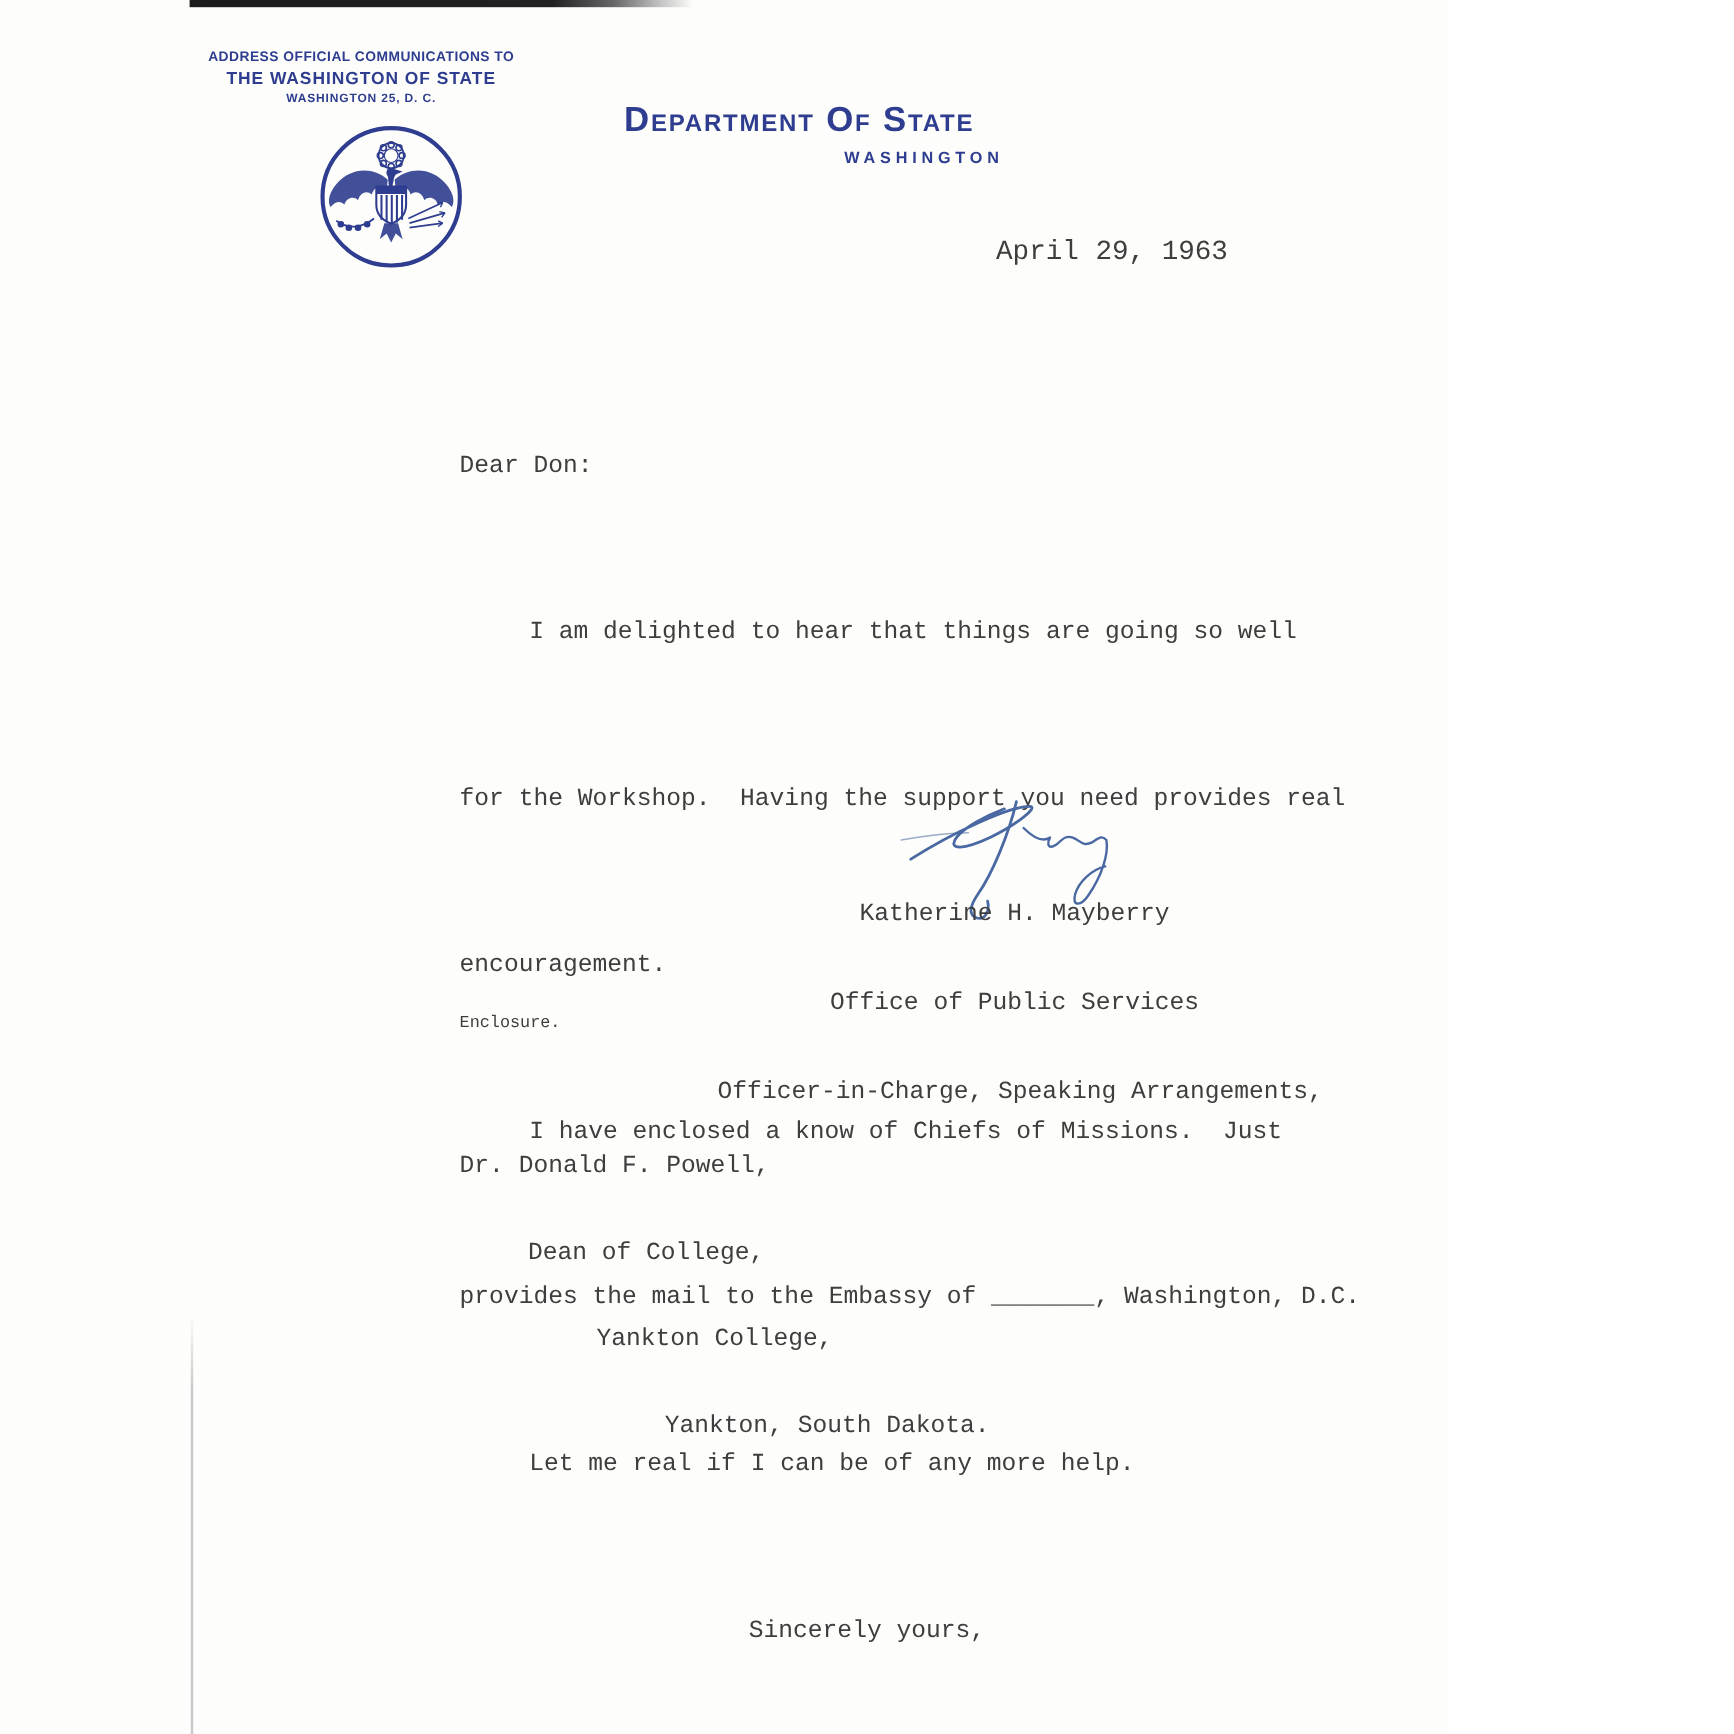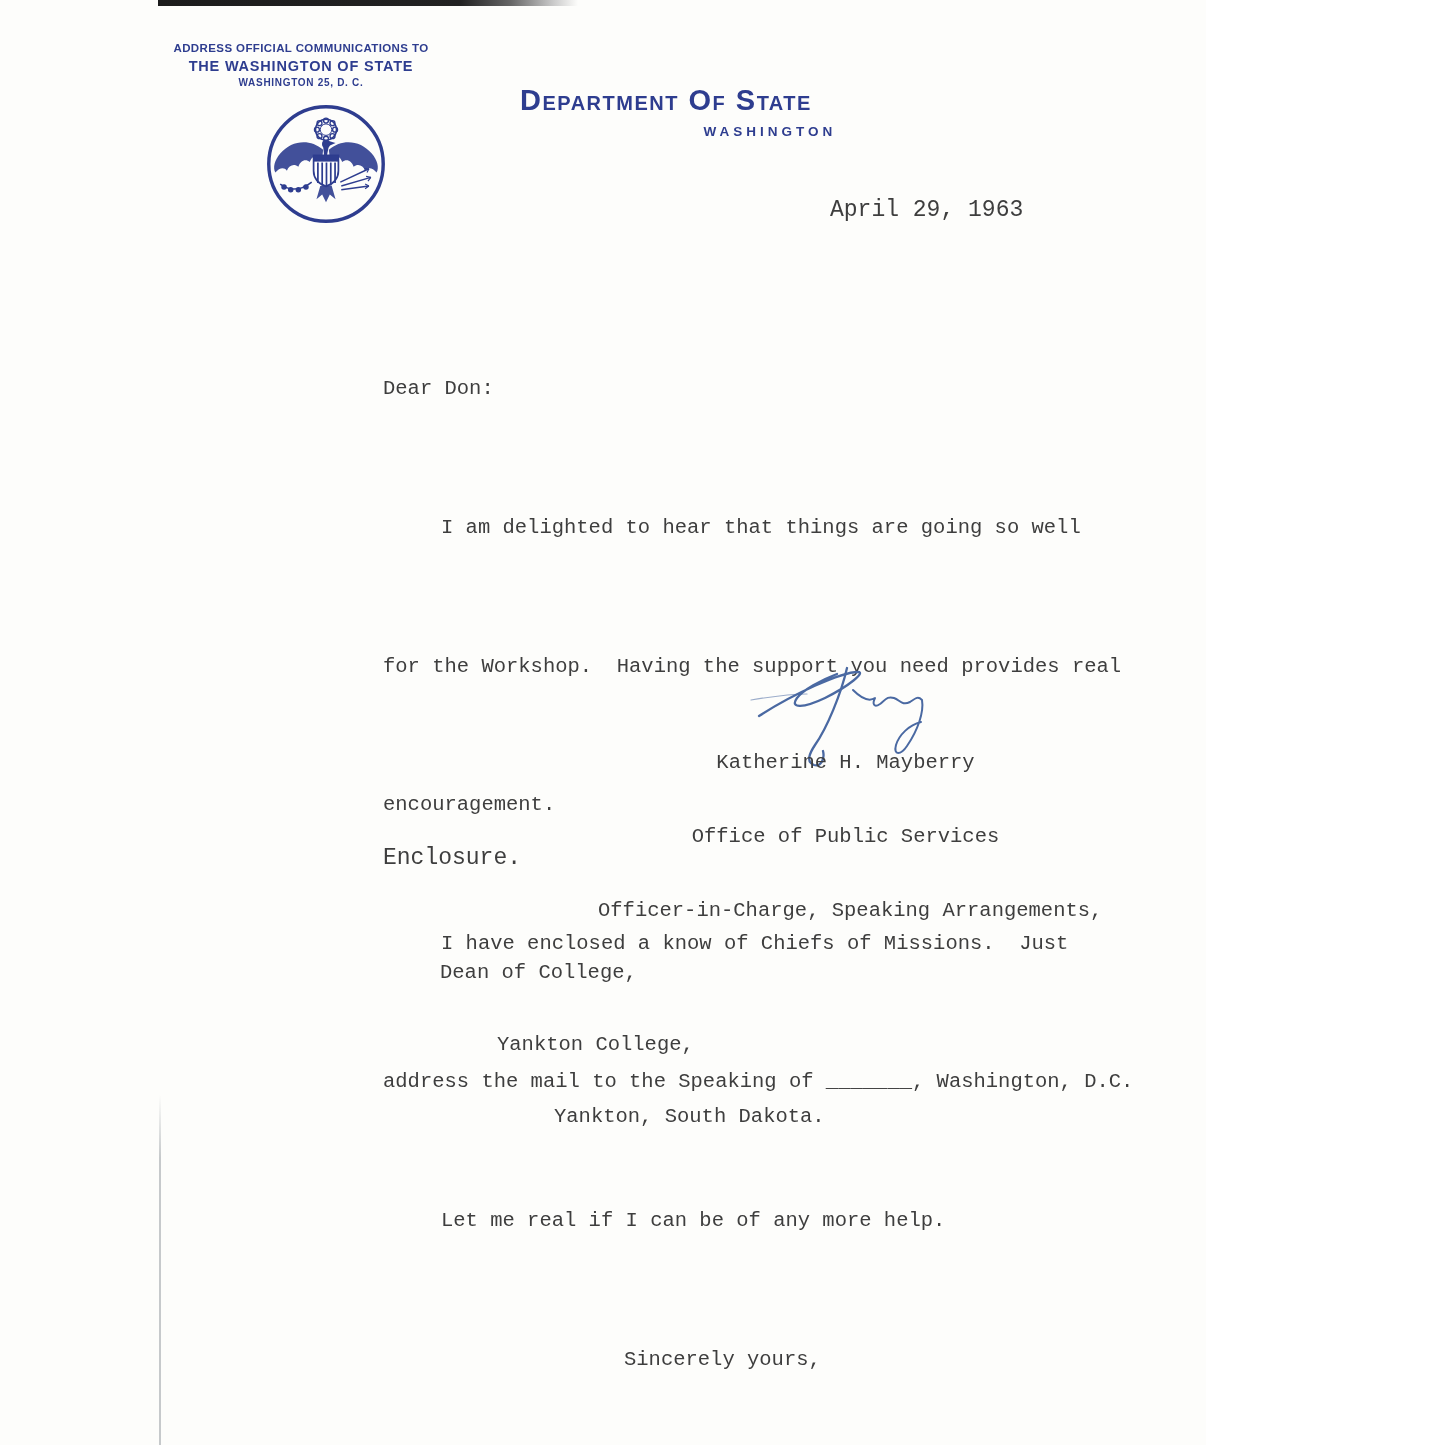--- a/index.html
+++ b/index.html
@@ -41,21 +41,21 @@
   .tw{font-family:"Liberation Mono", monospace;color:#3e3e3e;white-space:pre;}
   .date-line{position:absolute;left:830px;top:197px;font-size:23px;}
   .body-block{position:absolute;left:383px;top:274px;font-size:20.5px;line-height:46.2px;}
   .body-block .indent{padding-left:58px;}
   .body-block .closing{padding-left:241px;}
   .sig-typed{
     position:absolute;left:598px;top:702px;width:495px;text-align:center;
     font-size:20.5px;line-height:24.6px;
   }
   .signature-svg{position:absolute;left:745px;top:648px;width:188px;height:134px;}
-  .enclosure-line{position:absolute;left:383px;top:845px;font-size:23px;}
+  .enclosure-line{position:absolute;left:383px;top:845px;font-size:14px;}
   .recipient-block{position:absolute;left:383px;top:913px;font-size:20.5px;line-height:24px;}
   .ind1{padding-left:57px;}
   .ind2{padding-left:114px;}
   .ind3{padding-left:171px;}
 </style>
 </head>
 <body>
 
 <div class="page">
 
@@ -115,21 +115,21 @@
   <div class="dept-city">WASHINGTON</div>
 
   <div class="tw date-line">April 29, 1963</div>
 
   <div class="tw body-block">
     <div>Dear Don:</div>
     <div class="indent">I am delighted to hear that things are going so well</div>
     <div>for the Workshop.  Having the support you need provides real</div>
     <div>encouragement.</div>
     <div class="indent">I have enclosed a know of Chiefs of Missions.  Just</div>
-    <div>address the mail to the Speaking of _______, Washington, D.C.</div>
+    <div>provides the mail to the Embassy of _______, Washington, D.C.</div>
     <div class="indent">Let me real if I can be of any more help.</div>
     <div class="closing">Sincerely yours,</div>
   </div>
 
   <svg class="signature-svg" viewBox="0 0 188 134">
     <g stroke="#4a69a2" stroke-width="2.3" fill="none" stroke-linecap="round" stroke-linejoin="round">
       <path d="M6 52 C30 48 50 46 62 46" stroke-width="1.2" opacity=".55"></path>
       <path d="M14 68 C48 46 96 24 113 24 C121 24 104 38 80 50 C59 60 44 61 52 50 C58 42 76 32 92 26"></path>
       <path d="M102 20 C96 46 82 80 70 97 C64 106 61 114 69 117 C76 119 80 111 78 103"></path>
       <path d="M108 42 C116 50 124 54 130 50 C127 56 129 60 135 56 C141 51 143 48 149 50 C155 52 157 58 165 54 C171 50 173 48 177 52 C179 64 173 82 162 98 C156 107 148 108 151 97 C154 87 164 77 176 74" stroke-width="2"></path>
@@ -138,18 +138,19 @@
 
   <div class="tw sig-typed">
     <div>Katherine H. Mayberry</div>
     <div>Office of Public Services</div>
     <div>Officer-in-Charge, Speaking Arrangements,</div>
   </div>
 
   <div class="tw enclosure-line">Enclosure.</div>
 
   <div class="tw recipient-block">
+    <div>Dr. Donald F. Powell,</div>
     <div class="ind1">Dean of College,</div>
     <div class="ind2">Yankton College,</div>
     <div class="ind3">Yankton, South Dakota.</div>
   </div>
 
 </div>
 
 </body></html>

